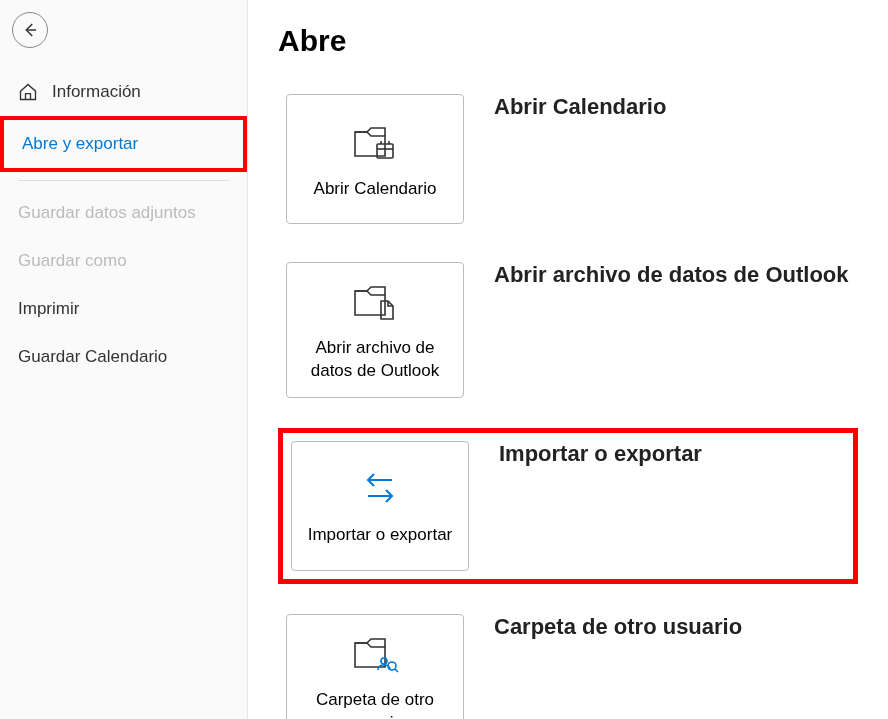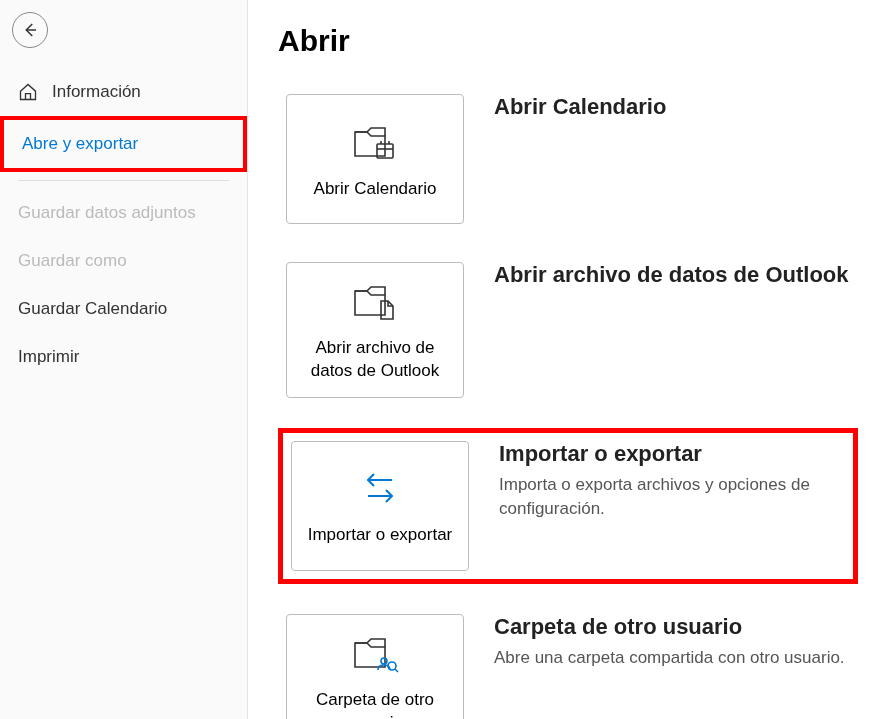--- a/index.html
+++ b/index.html
@@ -53,30 +53,30 @@
 
     <div class="nav-item disabled">
       <span>Guardar datos adjuntos</span>
     </div>
 
     <div class="nav-item disabled">
       <span>Guardar como</span>
     </div>
 
     <div class="nav-item">
-      <span>Guardar Calendario</span>
+      <span>Imprimir</span>
     </div>
 
     <div class="nav-item">
-      <span>Imprimir</span>
+      <span>Guardar Calendario</span>
     </div>
   </aside>
 
   <main class="main">
-    <h1 class="page-title">Abrir</h1>
+    <h1 class="page-title">Abre</h1>
 
     <div class="option-row">
       <div class="tile">
         <div class="tile-icon">
           <svg width="48" height="42" viewBox="0 0 48 42" fill="none" stroke="#333" stroke-width="1.6">
             <path d="M4 10 L4 34 L34 34 L34 14 L20 14 L16 10 Z"></path>
             <path d="M4 10 L16 10 L20 6 L34 6 L34 14"></path>
             <rect x="26" y="22" width="16" height="14" rx="1"></rect>
             <path d="M26 27 L42 27"></path>
             <path d="M30 22 V19 M38 22 V19"></path>
@@ -113,38 +113,36 @@
             <path d="M36 8 L12 8"></path>
               <path d="M18 2 L12 8 L18 14"></path>
             <path d="M12 24 L36 24"></path>
               <path d="M30 18 L36 24 L30 30"></path>
           </svg>
         </div>
         <div class="tile-label">Importar o exportar</div>
       </div>
       <div class="option-text">
         <div class="option-title">Importar o exportar</div>
-        <div class="option-desc">Importa o exporta archivos y opciones de configuración.</div>
       </div>
     </div>
 
     <div class="option-row">
       <div class="tile">
         <div class="tile-icon">
           <svg width="48" height="42" viewBox="0 0 48 42" fill="none" stroke="#333" stroke-width="1.6">
             <path d="M4 10 L4 34 L34 34 L34 14 L20 14 L16 10 Z"></path>
             <path d="M4 10 L16 10 L20 6 L34 6 L34 14"></path>
             <circle cx="33" cy="28" r="3" stroke="#0078d4"></circle>
             <path d="M27 37 C27 33 30 32 33 32 C36 32 39 33 39 37" stroke="#0078d4"></path>
             <circle cx="41" cy="33" r="4" fill="none" stroke="#0078d4"></circle>
             <path d="M44 36 L47 39" stroke="#0078d4"></path>
           </svg>
         </div>
         <div class="tile-label">Carpeta de otro usuario</div>
       </div>
       <div class="option-text">
         <div class="option-title">Carpeta de otro usuario</div>
-        <div class="option-desc">Abre una carpeta compartida con otro usuario.</div>
       </div>
     </div>
 
   </main>
 </div>
 
 </body></html>

